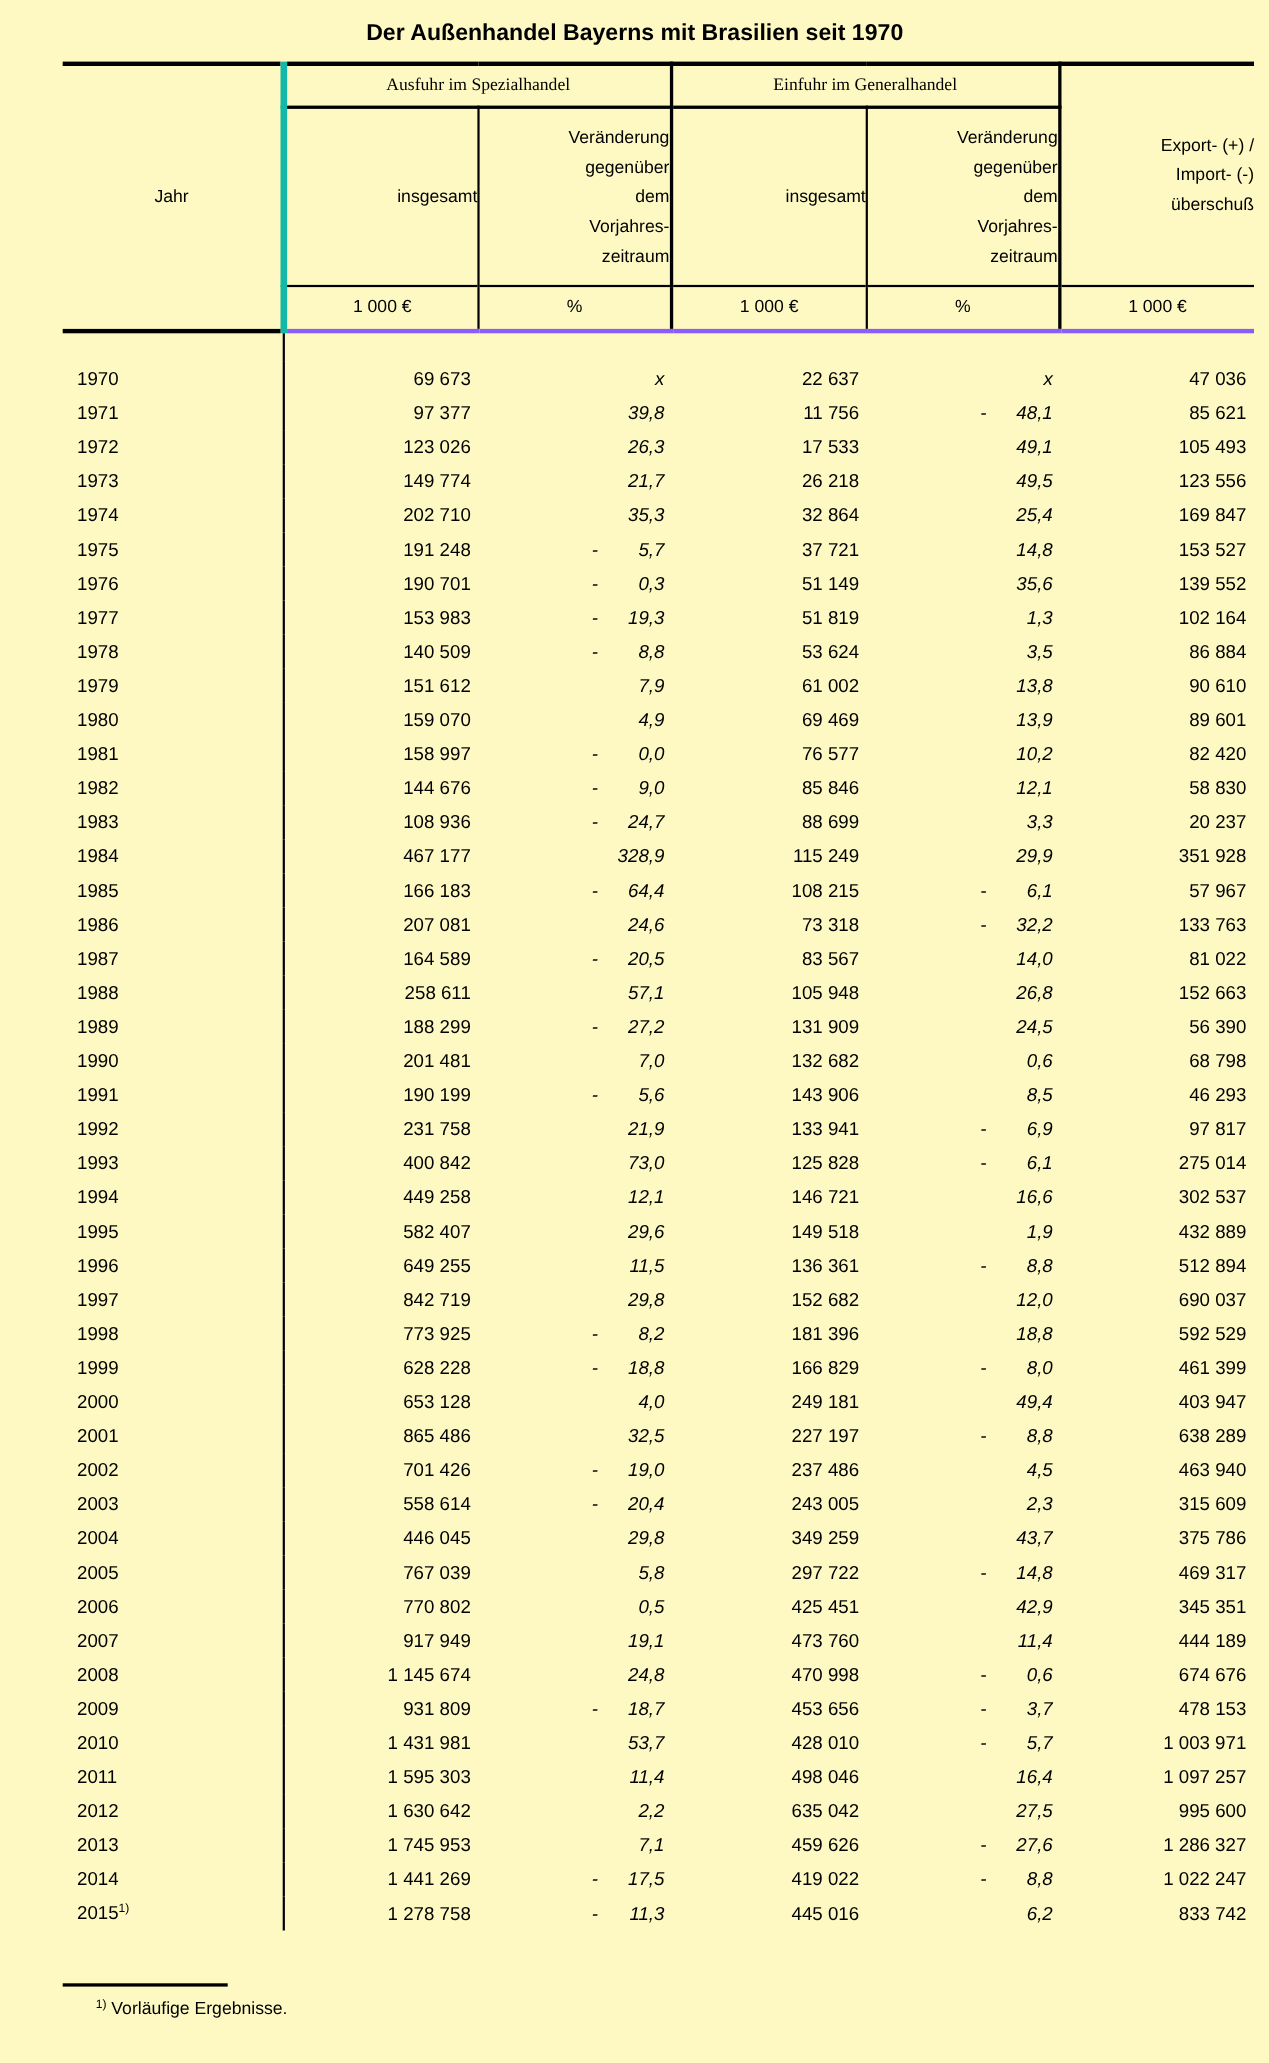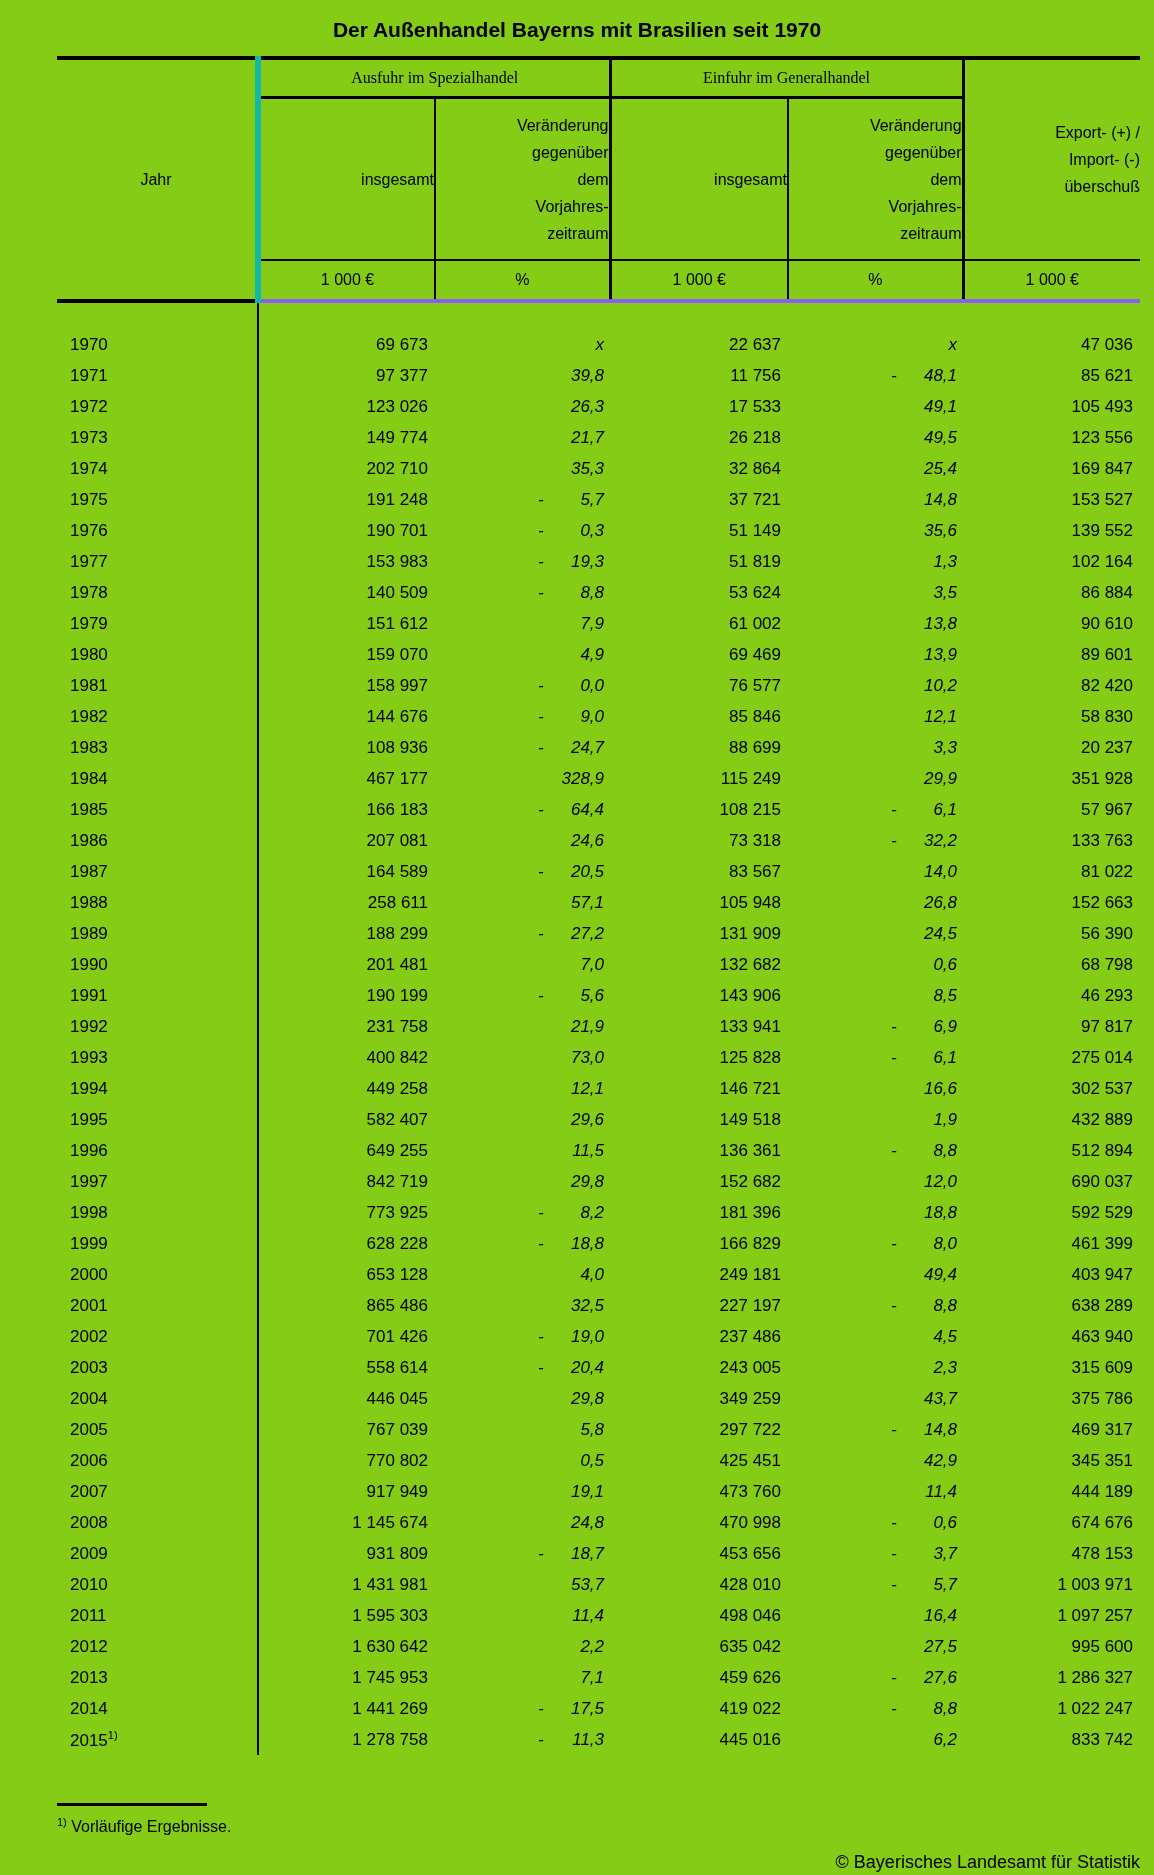--- a/index.html
+++ b/index.html
@@ -1,19 +1,19 @@
 <!DOCTYPE html>
 <html><head>
 <meta charset="utf-8">
 <style>
   html,body{margin:0;padding:0;background:#fff;}
   .page{
     position:relative;
     width:1154px;height:1875px;
-    background:#84cc16;color:#000;
+    background:#fef9c3;color:#000;
     font-family:"Liberation Sans",sans-serif;
     overflow:hidden;
   }
   .title{
     padding-top:18px;
     text-align:center;
     font-size:21px;
     font-weight:bold;
     letter-spacing:0;
   }
@@ -52,21 +52,21 @@
   tbody.data td.pct{text-align:right;padding-right:6px;font-style:italic;}
   tbody.data td.pct .minus{display:inline-block;width:16px;text-align:left;}
   tbody.data td.pct .pv{display:inline-block;width:50px;text-align:right;}
   tr.spacer td{height:26px;}
   sup{font-size:11px;}
   .footline{
     margin:48px 0 0 57px;
     width:150px;height:0;
     border-top:3px solid #000;
   }
-  .footnote{margin:10px 0 0 57px;font-size:16px;}
+  .footnote{margin:10px 0 0 87px;font-size:16px;}
   .copyright{
     margin:16px 0 0 57px;
     width:1083px;
     text-align:right;
     font-size:18px;
   }
 </style>
 </head>
 <body>
 
@@ -475,15 +475,14 @@
           <td class="pct"><span class="minus">-</span><span class="pv">11,3</span></td>
           <td class="num">445 016</td>
           <td class="pct"><span class="minus"></span><span class="pv">6,2</span></td>
           <td class="num">833 742</td>
         </tr>
       </tbody>
   </table>
 
   <div class="footline"></div>
   <div class="footnote"><sup>1)</sup><span> Vorläufige Ergebnisse.</span></div>
-  <div class="copyright">© Bayerisches Landesamt für Statistik</div>
 
 </div>
 
 </body></html>

